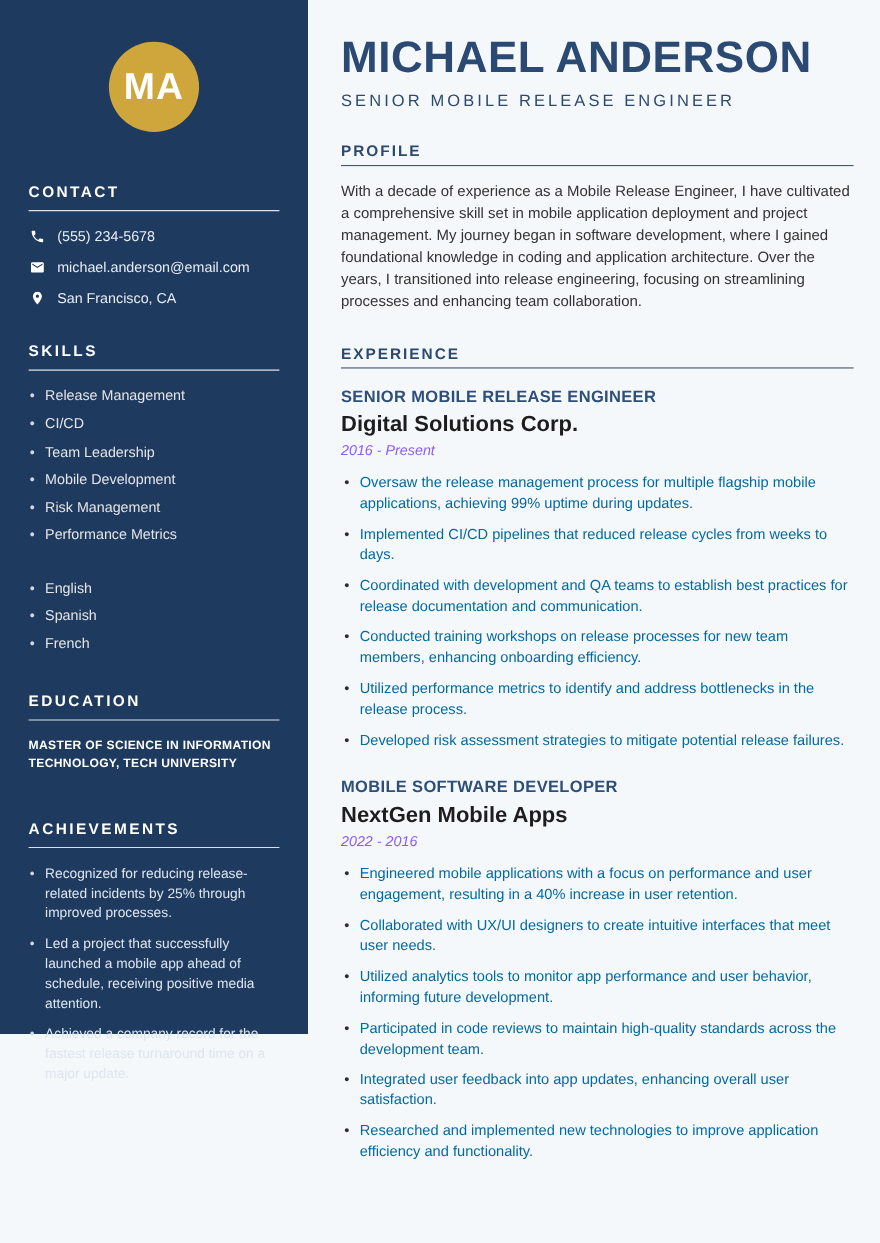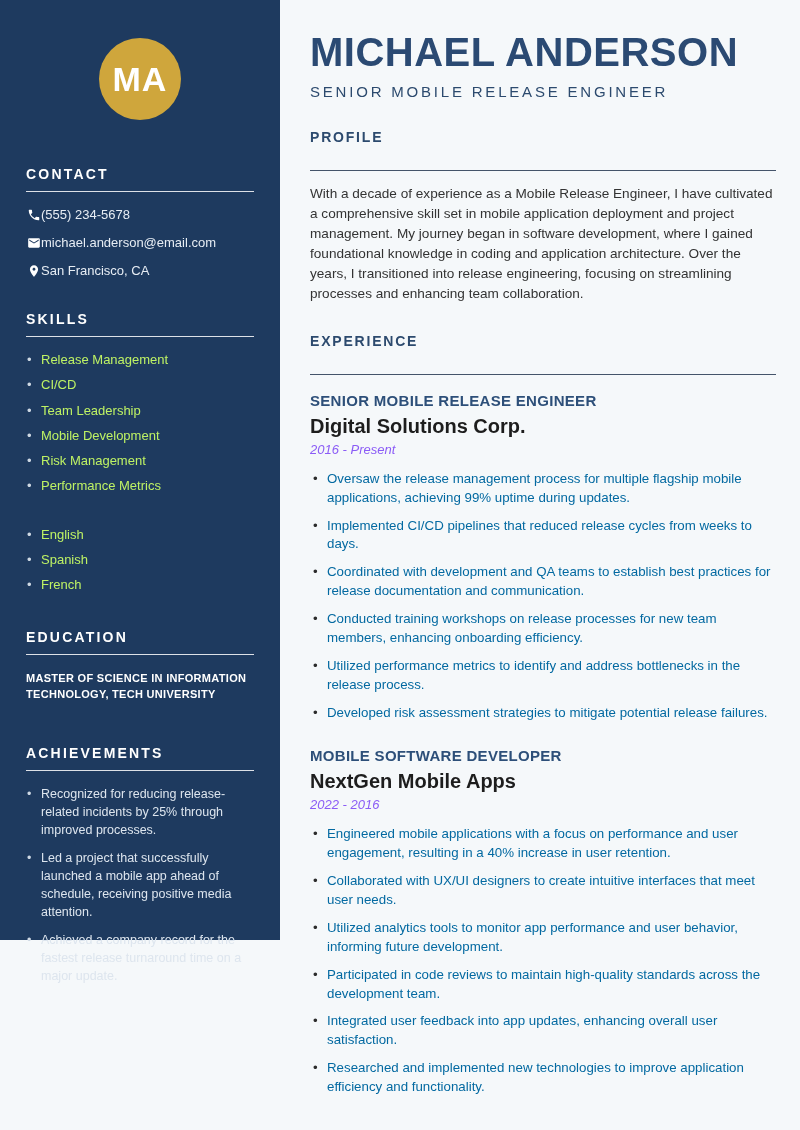--- a/index.html
+++ b/index.html
@@ -39,29 +39,29 @@
     border-bottom:1px solid rgba(255,255,255,0.85);
   }
   .sec-contact{margin-top:46px;}
   .sec-skills{margin-top:33px;}
   .sec-languages{margin-top:32px;}
   .sec-education{margin-top:36px;}
   .sec-achievements{margin-top:42px;}
 
   .contact-list{margin-top:15px;}
   .contact-row{
-    display:flex;align-items:center;
+    display:flex;align-items:center;gap:11px;
     font-size:13px;margin-bottom:13px;color:#e7edf4;
   }
   .cicon{width:15px;height:15px;flex:0 0 15px;display:flex;align-items:center;justify-content:center;}
   .cicon svg{width:14px;height:14px;fill:#ffffff;}
 
   .side-list{list-style:none;margin:15px 0 0;padding:0;font-size:13px;}
   .side-list li{
-    position:relative;padding-left:15px;margin-bottom:9px;line-height:1.25;color:#bef264;
+    position:relative;padding-left:15px;margin-bottom:9px;line-height:1.25;color:#e5e5e5;
   }
   .side-list li::before{
     content:"•";position:absolute;left:1px;top:0;color:#cfd9e4;
   }
   .degree{
     margin:16px 0 0;font-size:11px;font-weight:700;color:#ffffff;
     line-height:1.45;letter-spacing:0.3px;text-transform:uppercase;
   }
   .ach-list{font-size:12.5px;}
   .ach-list li{margin-bottom:11px;line-height:1.42;color:#dde5ee;}
@@ -73,21 +73,21 @@
     padding:31px 24px 30px 30px;
   }
   .name{
     margin:0;font-size:40px;font-weight:700;color:#2b4a73;letter-spacing:0.5px;line-height:1.05;
   }
   .job-headline{
     margin-top:10px;font-size:15px;font-weight:500;color:var(--heading-navy);letter-spacing:2.8px;
   }
   .main h2{
     margin:29px 0 0;font-size:14px;font-weight:700;color:var(--heading-navy);
-    letter-spacing:1.8px;padding-bottom:25px;border-bottom:1px solid #44546a;
+    letter-spacing:1.8px;padding-bottom:5px;border-bottom:1px solid #44546a;
   }
   .profile-text{
     margin:13px 0 0;font-size:13.6px;line-height:1.47;color:#333333;
   }
   .job{margin-top:17px;}
   .job + .job{margin-top:25px;}
   .job-title{
     margin:0;font-size:15px;font-weight:700;color:#2d4f79;letter-spacing:0.3px;
   }
   .company{margin-top:6px;font-size:20px;font-weight:700;color:#1d1d1d;}

